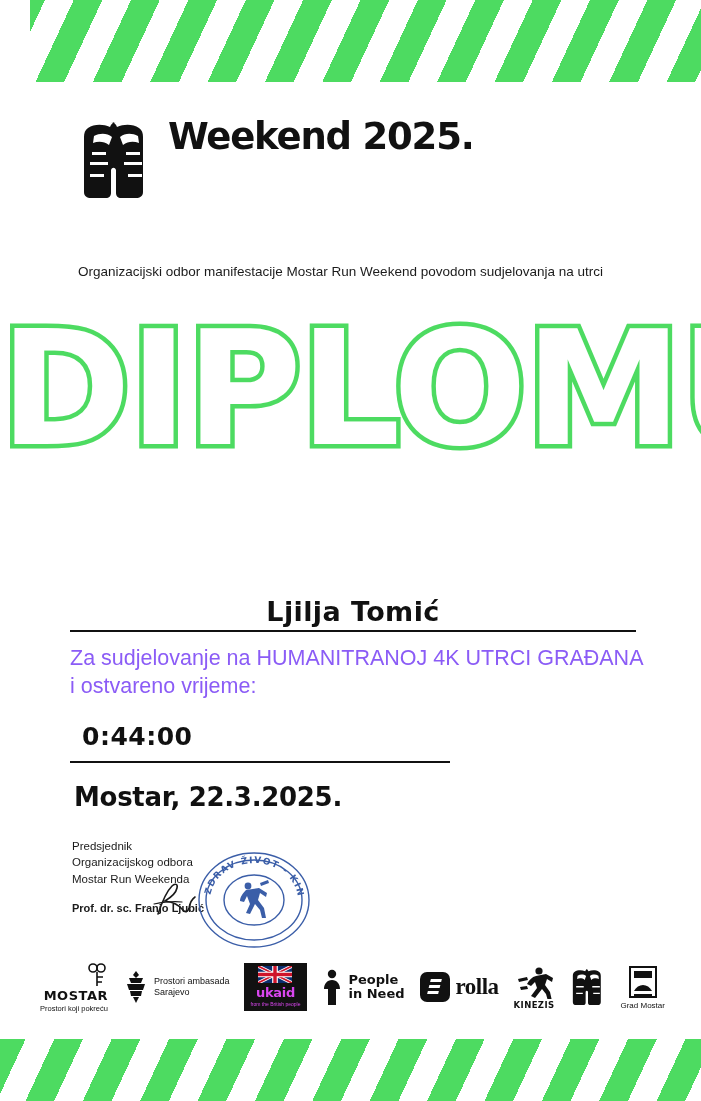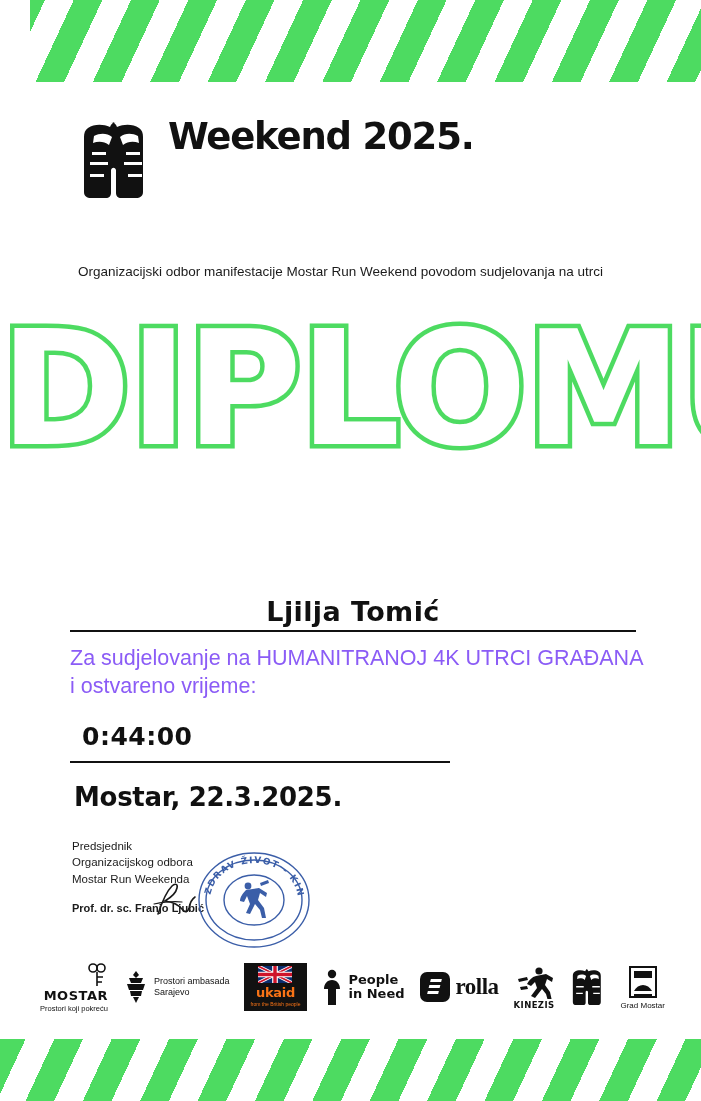--- a/index.html
+++ b/index.html
@@ -190,21 +190,21 @@
   .mostar-sp .t1 {
     font-family: "DejaVu Sans", sans-serif;
     font-weight: bold; font-size: 13px; letter-spacing: 0.5px;
   }
   .mostar-sp .t2 { font-size: 7.5px; margin-top: 1px; }
 
   .amb-sp .amb-txt { margin-left: 5px; font-size: 9px; line-height: 1.25; }
 
   .ukaid-box {
     background: #111111;
-    color: #f97316;
+    color: #d946ef;
     padding: 3px 6px 4px 6px;
     text-align: center;
   }
   .ukaid-box .flag {
     width: 34px; height: 17px; margin: 0 auto 2px auto;
     display: block;
   }
   .ukaid-box .ua {
     font-family: "DejaVu Sans", sans-serif;
     font-weight: bold; font-size: 13px; letter-spacing: -0.3px;

